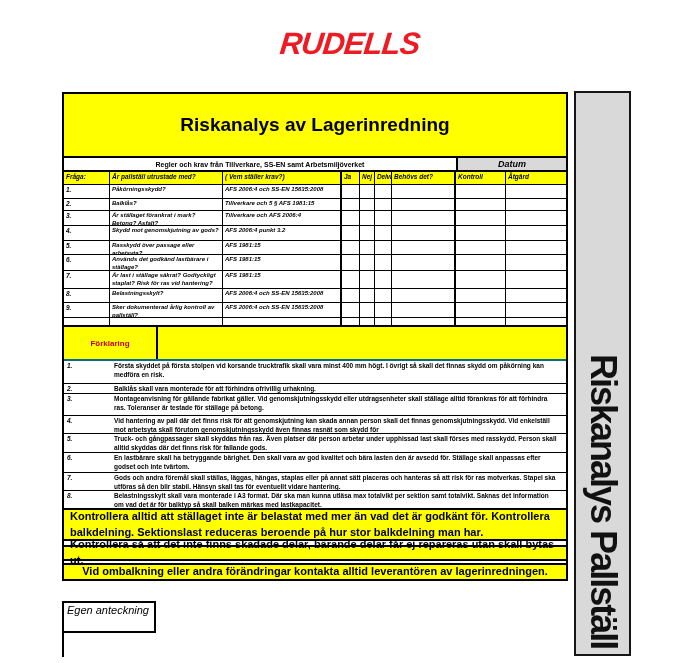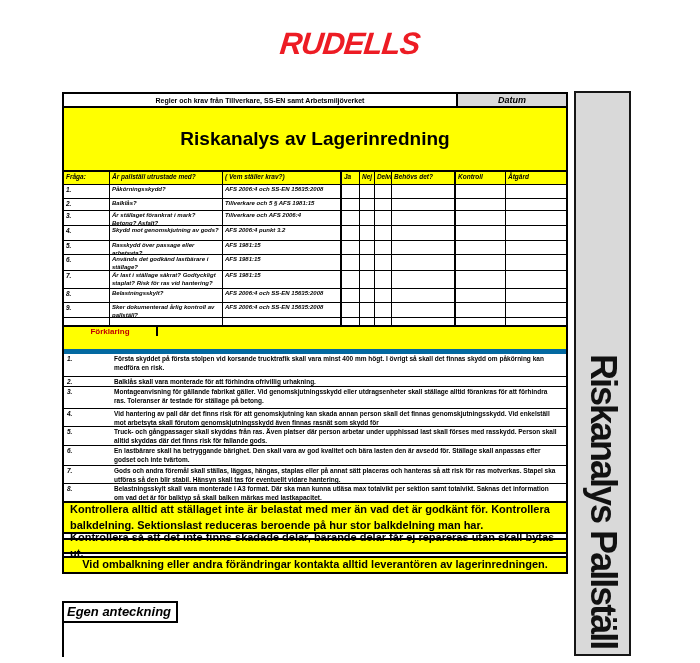--- a/index.html
+++ b/index.html
@@ -41,70 +41,70 @@
   .c-k { width:119px; border-right:2px solid #000; }
   .c-ja { width:18px; }
   .c-nej { width:15px; }
   .c-delvis { width:17px; letter-spacing:-.2px; }
   .c-behovs { width:64px; border-right:2px solid #000; }
   .c-kontroll { width:50px; }
   .c-atgard { flex:1; border-right:none; }
   .hrow .c { font-size:6.5px; }
 
   
-  .fhead { height:27px; background:#ffff00; border-bottom:5px solid #0369a1; display:flex;flex-direction:column; }
+  .fhead { height:34px; background:#ffff00; border-bottom:2px solid #0369a1; display:flex; }
   .fhead-label { width:94px; border-right:2px solid #000; color:#c00000;
                  font-size:8px; font-weight:800; display:flex; align-items:center;
                  justify-content:center; }
   .fhead-rest { flex:1; }
   .fitem { position:relative; padding:1px 6px 0 50px; border-bottom:1px solid #000;
            font-size:6.5px; font-weight:700; line-height:1.35; color:#000; }
   .fitem:last-child { border-bottom:none; }
   .fnum { position:absolute; left:3px; top:1px; font-style:italic; font-weight:700; }
 
   .f-items { border-bottom:2px solid #000; }
 
   
   .banner { background:#ffff00; display:flex; align-items:center; justify-content:center;
             text-align:left; font-size:11px; font-weight:800; line-height:1.45;
             padding:0 6px; border-bottom:2px solid #000; }
   .banner.last { border-bottom:none; }
   .gapband { background:#fff; border-bottom:2px solid #000; }
 
   
   .egen-box { position:absolute; left:62px; top:601px; border:2px solid #000;
-              background:#fff; font-size:13px; font-weight:700; font-style:italic;
-              padding:1px 5px 2px 3px; }
+              background:#fff; font-size:11px; font-weight:400; font-style:italic;
+              padding:1px 5px 15px 3px; }
   .left-tail { position:absolute; left:62px; top:601px; width:2px; height:56px; background:#000; }
 
   
   .sidebar { position:absolute; left:574px; top:91px; width:57px; height:565px;
              background:#d9d9d9; border:2px solid #161616; }
   .sidebar-text { position:absolute; bottom:6px; left:50%; transform:translateX(-50%);
                   writing-mode:vertical-rl; font-size:36px; font-weight:800;
                   letter-spacing:-2px; color:#111; white-space:nowrap; }
 </style>
 </head>
 <body>
 
 <div class="page">
 
   <header class="logo">
     <span class="logo-brand">RUDELLS</span>
   </header>
 
   <div class="doc">
 
+    <section class="band title-band">
+      <h1>Riskanalys av Lagerinredning</h1>
+    </section>
+
     <section class="band rules-band">
       <div class="rules-left">Regler och krav från Tillverkare, SS-EN samt Arbetsmiljöverket</div>
       <div class="rules-right">Datum</div>
-    </section>
-
-    <section class="band title-band">
-      <h1>Riskanalys av Lagerinredning</h1>
     </section>
 
     <section class="band table-band">
 
       <div class="trow hrow" style="height:13px">
         <div class="c c-num">Fråga:</div>
         <div class="c c-q">Är pallställ utrustade med?</div>
         <div class="c c-k">( Vem ställer krav?)</div>
         <div class="c c-ja">Ja</div>
         <div class="c c-nej">Nej</div>

